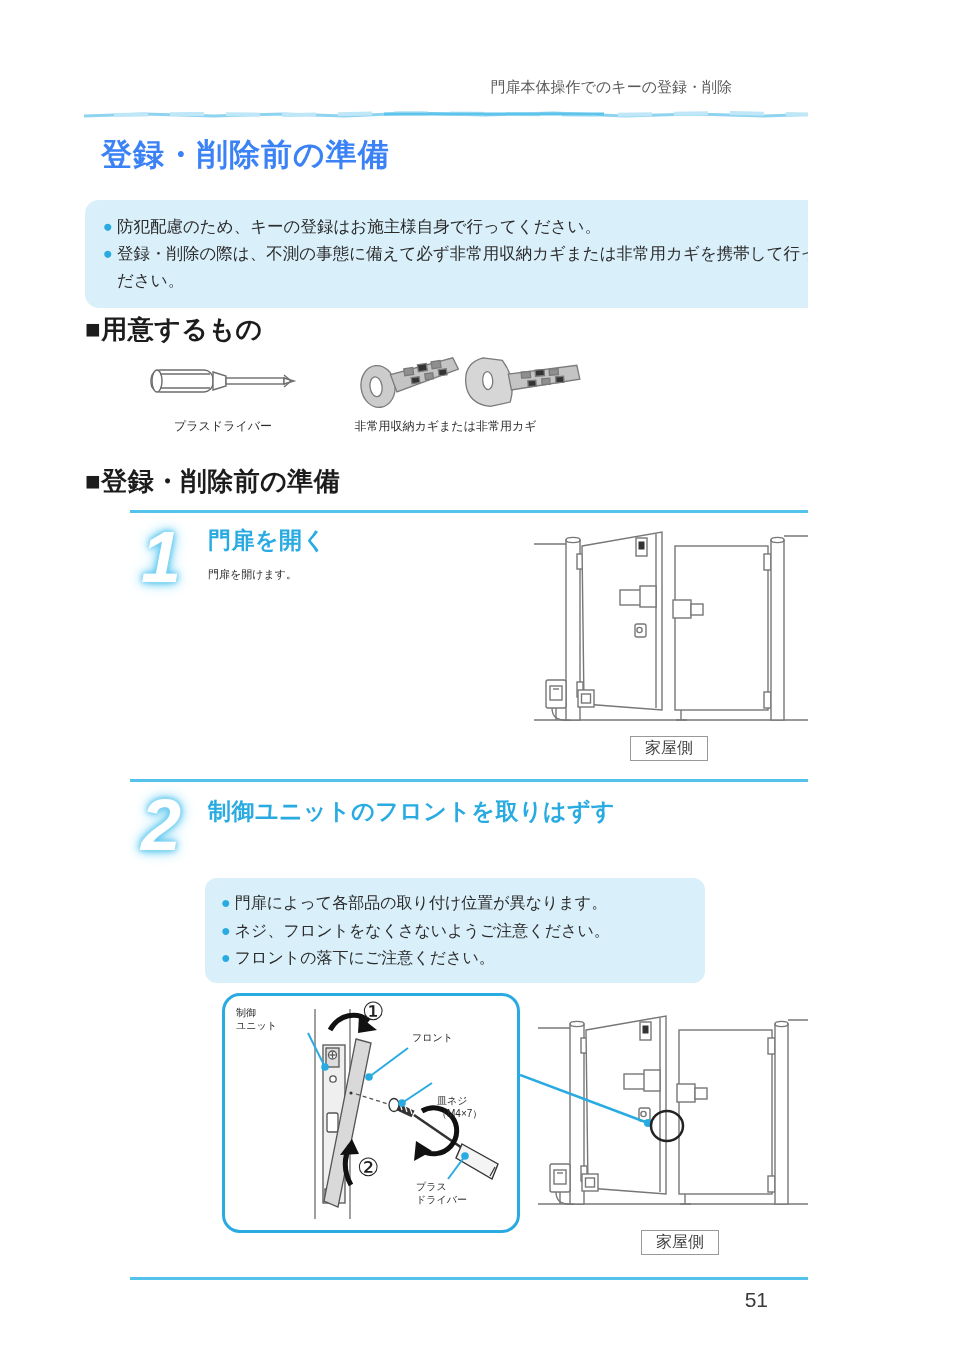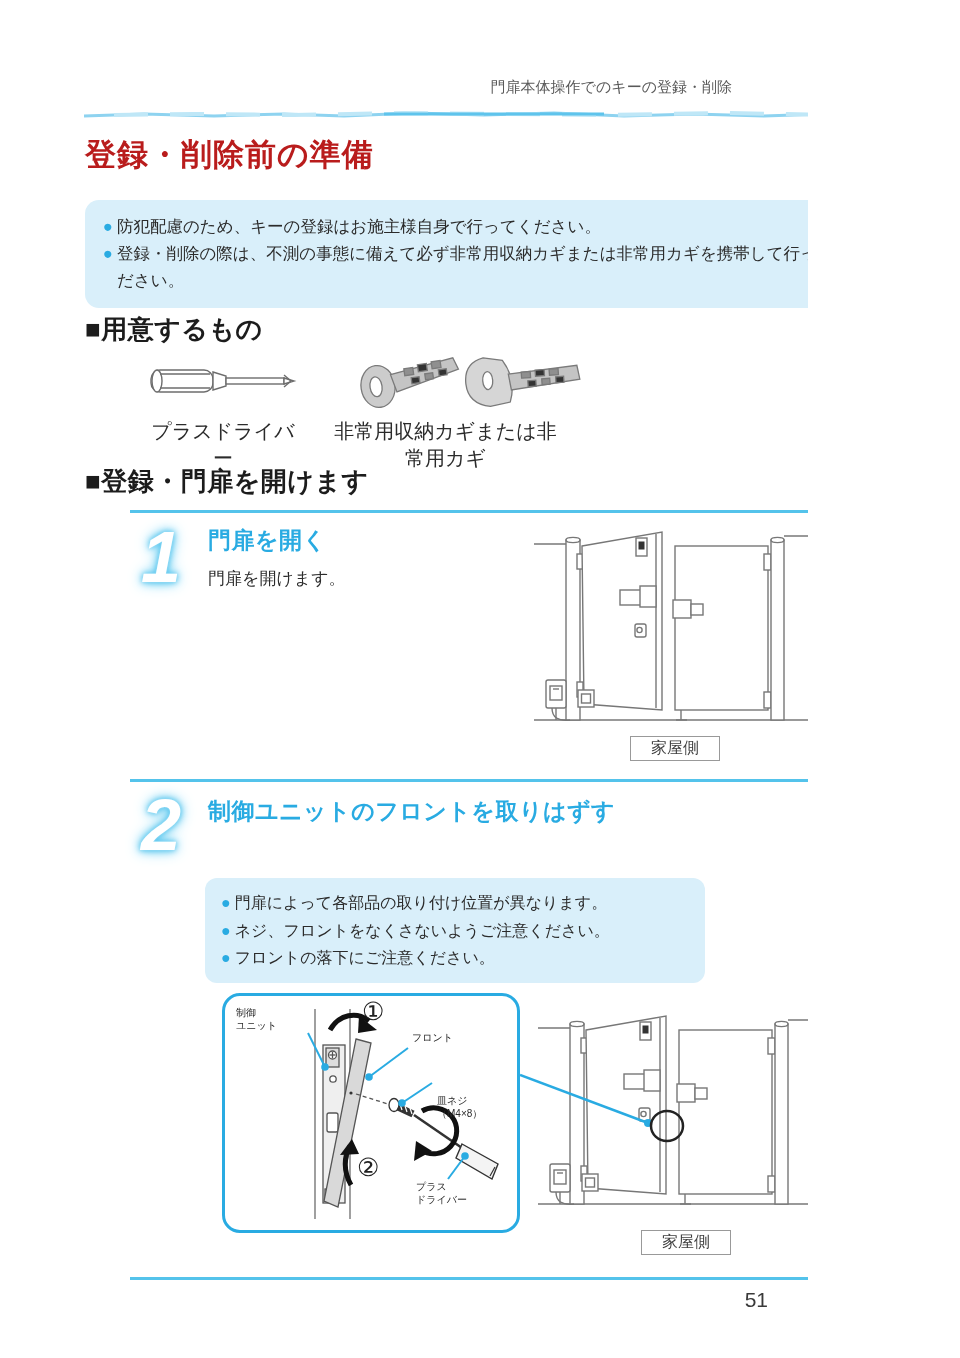--- a/index.html
+++ b/index.html
@@ -1,38 +1,38 @@
 <!DOCTYPE html>
 <html><head>
 <meta charset="utf-8">
 <style>
   html,body{margin:0;padding:0;background:#fff;}
   #page{position:relative;width:808px;height:1358px;background:#fff;overflow:hidden;
         font-family:"Liberation Sans",sans-serif;color:#333;}
   .abs{position:absolute;}
   .running-head{top:78px;right:76px;font-size:15px;color:#595959;}
   .torn{top:110px;left:84px;}
-  .page-title{top:134px;left:85px;font-size:31px;font-weight:bold;color:#b91c1c;letter-spacing:1px;}
+  .page-title{top:134px;left:101px;font-size:31px;font-weight:bold;color:#3b82f6;letter-spacing:1px;}
   .notice-box{top:200px;left:85px;width:799px;box-sizing:border-box;background:#D9EFFA;
               border-radius:14px;padding:13px 18px;}
   .bullet-row{display:flex;align-items:flex-start;font-size:16.5px;line-height:1.65;color:#2b2b2b;}
   .bullet{color:#29ABE2;margin-right:4px;flex:0 0 auto;}
   .sec-head{font-size:26px;font-weight:bold;color:#1c1c1c;letter-spacing:0.5px;}
   .h-tools{top:312px;left:85px;}
   .h-steps{top:464px;left:85px;}
-  .tool-label{font-size:20px;color:#2b2b2b;text-align:center;}
+  .tool-label{font-size:12px;color:#2b2b2b;text-align:center;}
   .divider{left:130px;width:722px;height:3px;background:#54C3EB;}
   .stepnum{width:70px;text-align:center;font-size:72px;font-weight:bold;font-style:italic;color:#fff;
            text-shadow:0 0 2px #aee4f8,0 0 5px #55c5ee,0 0 10px #55c5ee,0 0 16px #8ad9f6;}
   .step-title{font-size:23px;font-weight:bold;color:#29ABE2;letter-spacing:0.5px;}
-  .step-desc{font-size:17px;color:#2b2b2b;}
+  .step-desc{font-size:11px;color:#2b2b2b;}
   .note-box{top:878px;left:205px;width:500px;box-sizing:border-box;background:#D9EFFA;
             border-radius:12px;padding:11px 16px;}
   .note-box .bullet-row{font-size:16px;line-height:1.72;}
-  .caption{border:1.5px solid #999;background:#fff;color:#3d3d3d;font-size:16px;padding:1px 20px;}
+  .caption{border:1.5px solid #999;background:#fff;color:#3d3d3d;font-size:16px;padding:1px 14px;}
   .callout{top:993px;left:222px;width:298px;height:240px;box-sizing:border-box;
            border:3px solid #29ABE2;border-radius:18px;background:#fff;}
   .dlabel{font-size:10px;color:#2b2b2b;line-height:1.3;z-index:5;}
   .dmark{font-size:25px;color:#222;z-index:5;}
   .pagenum{top:1288px;right:40px;font-size:21px;color:#3a3a3a;}
   .side-tab{top:328px;left:886px;width:74px;height:87px;background:#00B2EC;}
   .side-text{top:443px;left:897px;height:310px;writing-mode:vertical-rl;text-orientation:upright;
              color:#29ABE2;font-size:17px;font-weight:bold;letter-spacing:3px;}
   svg{display:block;}
 </style>
@@ -100,21 +100,21 @@
         <rect x="186" y="24" width="9" height="6" fill="#333"></rect>
         <rect x="200" y="24" width="9" height="6" fill="#8f8f8f"></rect>
         <rect x="178" y="34" width="8" height="6" fill="#333"></rect>
         <rect x="192" y="33" width="8" height="6" fill="#8f8f8f"></rect>
         <rect x="206" y="32" width="8" height="6" fill="#333"></rect>
       </g>
     </g>
   </svg>
   <div class="abs tool-label" style="top:418px;left:328px;width:235px;">非常用収納カギまたは非常用カギ</div>
 
-  <div class="abs sec-head h-steps">■登録・門扉を開けます</div>
+  <div class="abs sec-head h-steps">■登録・削除前の準備</div>
 
   <div class="abs divider" style="top:510px;"></div>
 
   <div class="abs stepnum" style="top:516px;left:126px;">1</div>
   <div class="abs step-title" style="top:525px;left:208px;">門扉を開く</div>
   <div class="abs step-desc" style="top:567px;left:208px;">門扉を開けます。</div>
 
   <svg class="abs" style="top:524px;left:528px;" width="356" height="212" viewBox="0 0 356 212">
     <g id="gate-art" stroke="#777" stroke-width="1.4" fill="none">
       <line x1="6" y1="196" x2="350" y2="196"></line>
@@ -221,21 +221,21 @@
   </svg>
 
   <div class="abs dlabel" style="top:1006px;left:236px;">
     <div>制御</div>
     <div>ユニット</div>
   </div>
   <div class="abs dmark" style="top:997px;left:362px;">①</div>
   <div class="abs dlabel" style="top:1031px;left:412px;">フロント</div>
   <div class="abs dlabel" style="top:1094px;left:437px;">
     <div>皿ネジ</div>
-    <div>（M4×8）</div>
+    <div>（M4×7）</div>
   </div>
   <div class="abs dmark" style="top:1153px;left:357px;">②</div>
   <div class="abs dlabel" style="top:1180px;left:416px;">
     <div>プラス</div>
     <div>ドライバー</div>
   </div>
 
   <svg class="abs" style="top:1008px;left:532px;" width="356" height="212" viewBox="0 0 356 212">
     <use href="#gate-art"></use>
   </svg>

